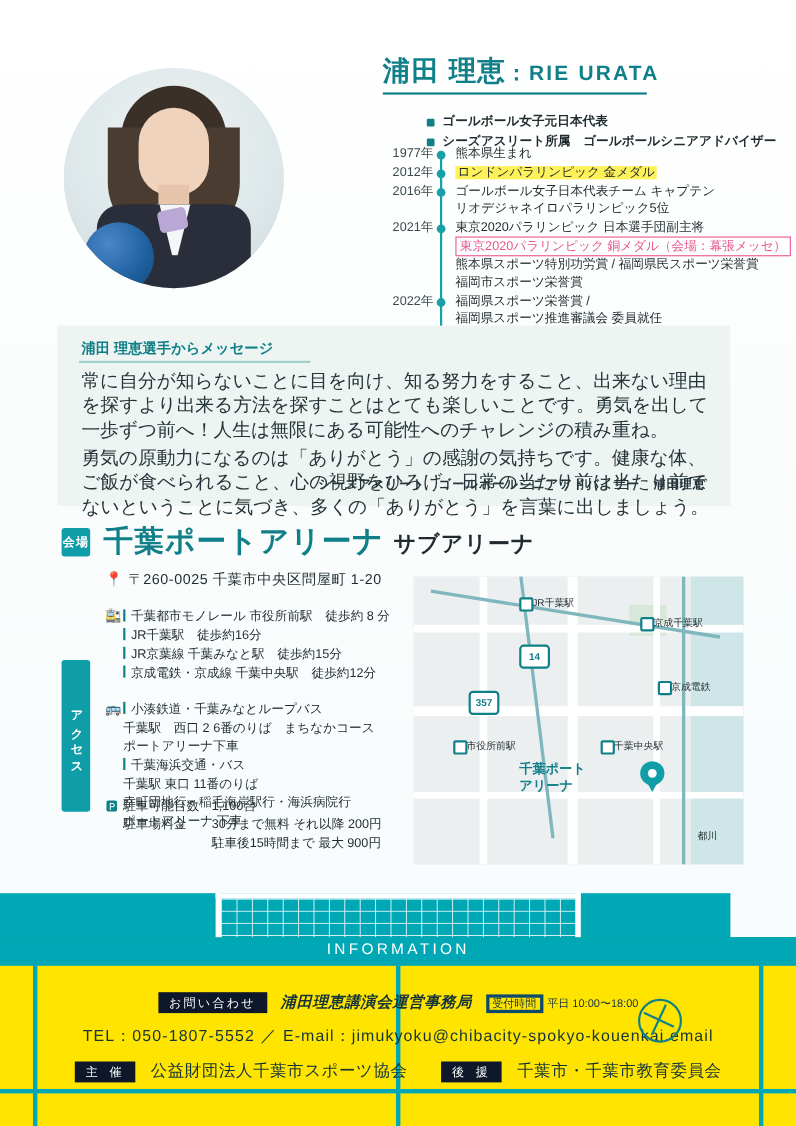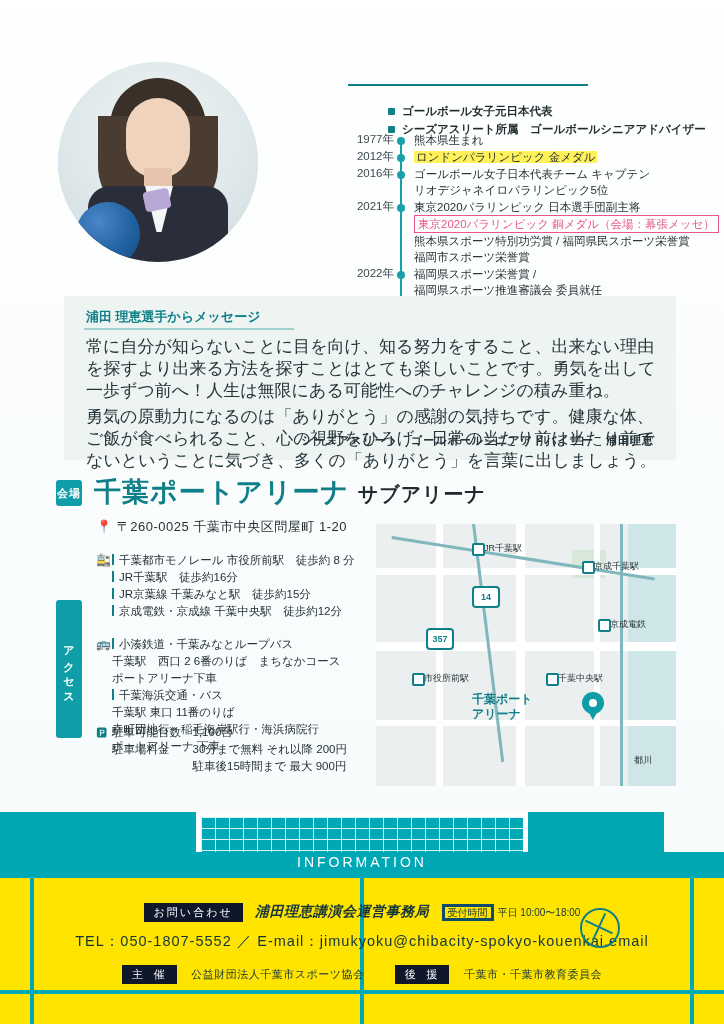--- a/index.html
+++ b/index.html
@@ -47,21 +47,21 @@
   .timeline{position:absolute;left:312px;top:92px;width:380px;}
   .tl-line{position:absolute;left:52px;top:6px;width:2px;height:172px;background:#18a0a8;}
   .tl-row{position:relative;min-height:16px;margin-bottom:1px;}
   .tl-year{position:absolute;left:0;width:46px;text-align:right;font-size:11.5px;color:#3a4a4d;}
   .tl-dot{position:absolute;left:49px;top:5px;width:8px;height:8px;border-radius:50%;background:#18a0a8;}
   .tl-text{margin-left:66px;font-size:11.5px;line-height:16px;color:#1f2b2e;white-space:nowrap;}
   .hl-yellow{background:#fff15a;padding:0 2px;}
   .hl-box{display:inline-block;border:1px solid #e8568f;color:#e8568f;padding:0 3px;}
 
   
-  .msgbox{position:absolute;left:64px;top:296px;width:612px;height:164px;background:#eef4f1;}
+  .msgbox{position:absolute;left:52px;top:296px;width:612px;height:164px;background:#eef4f1;}
   .msg-title{position:absolute;left:22px;top:12px;font-size:13px;font-weight:bold;color:#0f7f88;}
   .msg-title-underline{position:absolute;left:20px;top:32px;width:210px;height:2px;background:#9fd0cf;}
   .msg-body{position:absolute;left:22px;top:40px;width:572px;font-size:17px;line-height:22px;color:#24343a;}
   .msg-sign{position:absolute;right:22px;bottom:12px;font-size:11px;font-weight:bold;color:#24343a;letter-spacing:1px;}
 
   
   .venue{position:absolute;left:56px;top:474px;width:640px;}
   .tag{position:absolute;width:26px;background:#0f9ea8;color:#fff;font-size:11px;font-weight:bold;
        text-align:center;border-radius:3px;line-height:14px;padding:6px 0;letter-spacing:1px;}
   .tag-venue{left:0;top:6px;}
@@ -108,21 +108,21 @@
      background-size:14px 11px;opacity:.85;}
   .info-band{position:absolute;left:0;top:40px;width:724px;height:26px;background:#00a7b5;}
   .info-text{position:absolute;left:0;top:42px;width:724px;text-align:center;font-size:14px;color:#fff;letter-spacing:3px;}
 
   .f-line{position:absolute;width:724px;text-align:center;white-space:nowrap;}
   .f-chip{display:inline-block;background:#0f172a;color:#fff;font-size:11px;padding:2px 10px;letter-spacing:2px;font-family:Liberation Mono, monospace;}
   .f-office{font-size:14px;font-weight:bold;color:#14343a;letter-spacing:0.5px;font-style:italic;}
   .f-hours{font-size:10px;color:#14343a;}
   .f-hours .rb{border:3px solid #0c4a6e;padding:0 3px;margin-right:4px;}
   .f-contact{font-size:14.5px;color:#14343a;letter-spacing:1px;}
-  .f-org{font-size:11px;color:#14343a;letter-spacing:0.5px;}
+  .f-org{font-size:15px;color:#14343a;letter-spacing:0.5px;}
   .ball-ico{position:absolute;right:44px;top:96px;width:36px;height:36px;border-radius:50%;border:2px solid #0f7f88;}
   .ball-ico:before,.ball-ico:after{content:"";position:absolute;background:#0f7f88;}
   .ball-ico:before{left:16px;top:2px;width:2px;height:30px;transform:rotate(25deg);}
   .ball-ico:after{left:2px;top:16px;width:30px;height:2px;transform:rotate(25deg);}
 </style>
 </head>
 <body>
 
 <div class="page">
   <div class="bg-wash"></div>
@@ -138,20 +138,23 @@
         <div class="ph-neck"></div>
         <div class="ph-body"></div>
         <div class="ph-shirt"></div>
         <div class="ph-lapelL"></div>
         <div class="ph-lapelR"></div>
         <div class="ph-ribbon"></div>
         <div class="ph-ball"></div>
       </div>
     </div>
 
+    <div class="prof-name">
+      <span>浦田 理恵</span><span class="en">：</span><span class="en">RIE URATA</span>
+    </div>
     <div class="name-rule"></div>
 
     <ul class="bullets">
       <li>ゴールボール女子元日本代表</li>
       <li>シーズアスリート所属　ゴールボールシニアアドバイザー</li>
     </ul>
 
     <div class="timeline">
       <div class="tl-line"></div>
 

